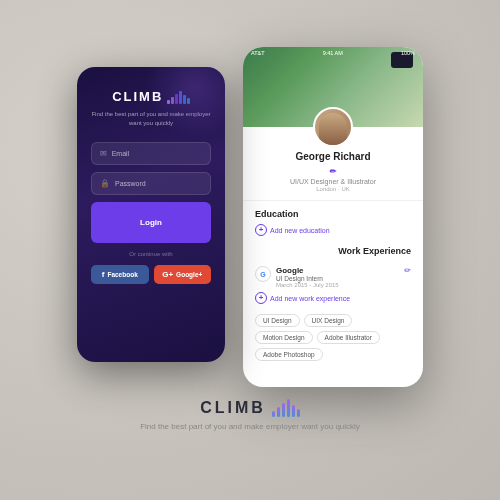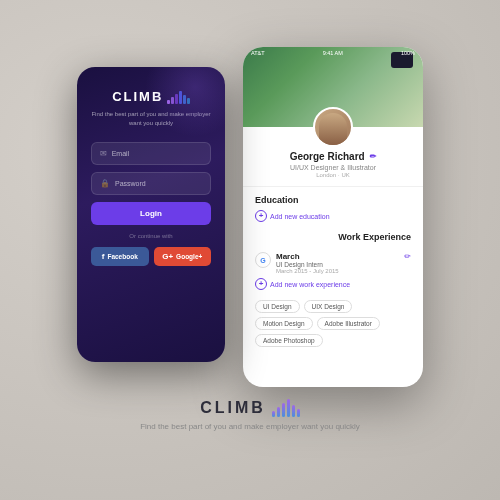--- a/index.html
+++ b/index.html
@@ -111,21 +111,21 @@
     .login-field-icon {
       color: rgba(255,255,255,0.4);
       font-size: 8px;
     }
 
     .login-btn {
       width: 100%;
       background: #6c3de8;
       border: none;
       border-radius: 6px;
-      padding: 7px;
+      padding: 16px;
       color: #fff;
       font-size: 8px;
       font-weight: 600;
       text-align: center;
       margin-bottom: 8px;
       cursor: pointer;
     }
 
     .login-or {
       color: rgba(255,255,255,0.35);
@@ -237,20 +237,21 @@
     }
 
     .profile-name {
       font-size: 10px;
       font-weight: 700;
       color: #222;
       display: flex;
       align-items: center;
       justify-content: center;
       gap: 5px;
+      flex-direction: column;
     }
 
     .edit-icon-small {
       color: #6c3de8;
       font-size: 8px;
       cursor: pointer;
     }
 
     .profile-title {
       font-size: 7px;
@@ -505,21 +506,21 @@
 
       <div class="section-row">
         <div class="section-title">Work Experience</div>
       </div>
       <div class="work-item">
         <div class="google-logo">
           <span style="color:#4285f4;font-weight:700;">G</span>
         </div>
         <div class="work-details">
           <div class="work-header">
-            <span class="work-company">March</span>
+            <span class="work-company">Google</span>
             <span class="edit-icon-small">✏</span>
           </div>
           <div class="work-role">UI Design Intern</div>
           <div class="work-dates">March 2015 - July 2015</div>
         </div>
       </div>
       <div class="add-link">
         <div class="add-circle">+</div>
         <span>Add new work experience</span>
       </div>

